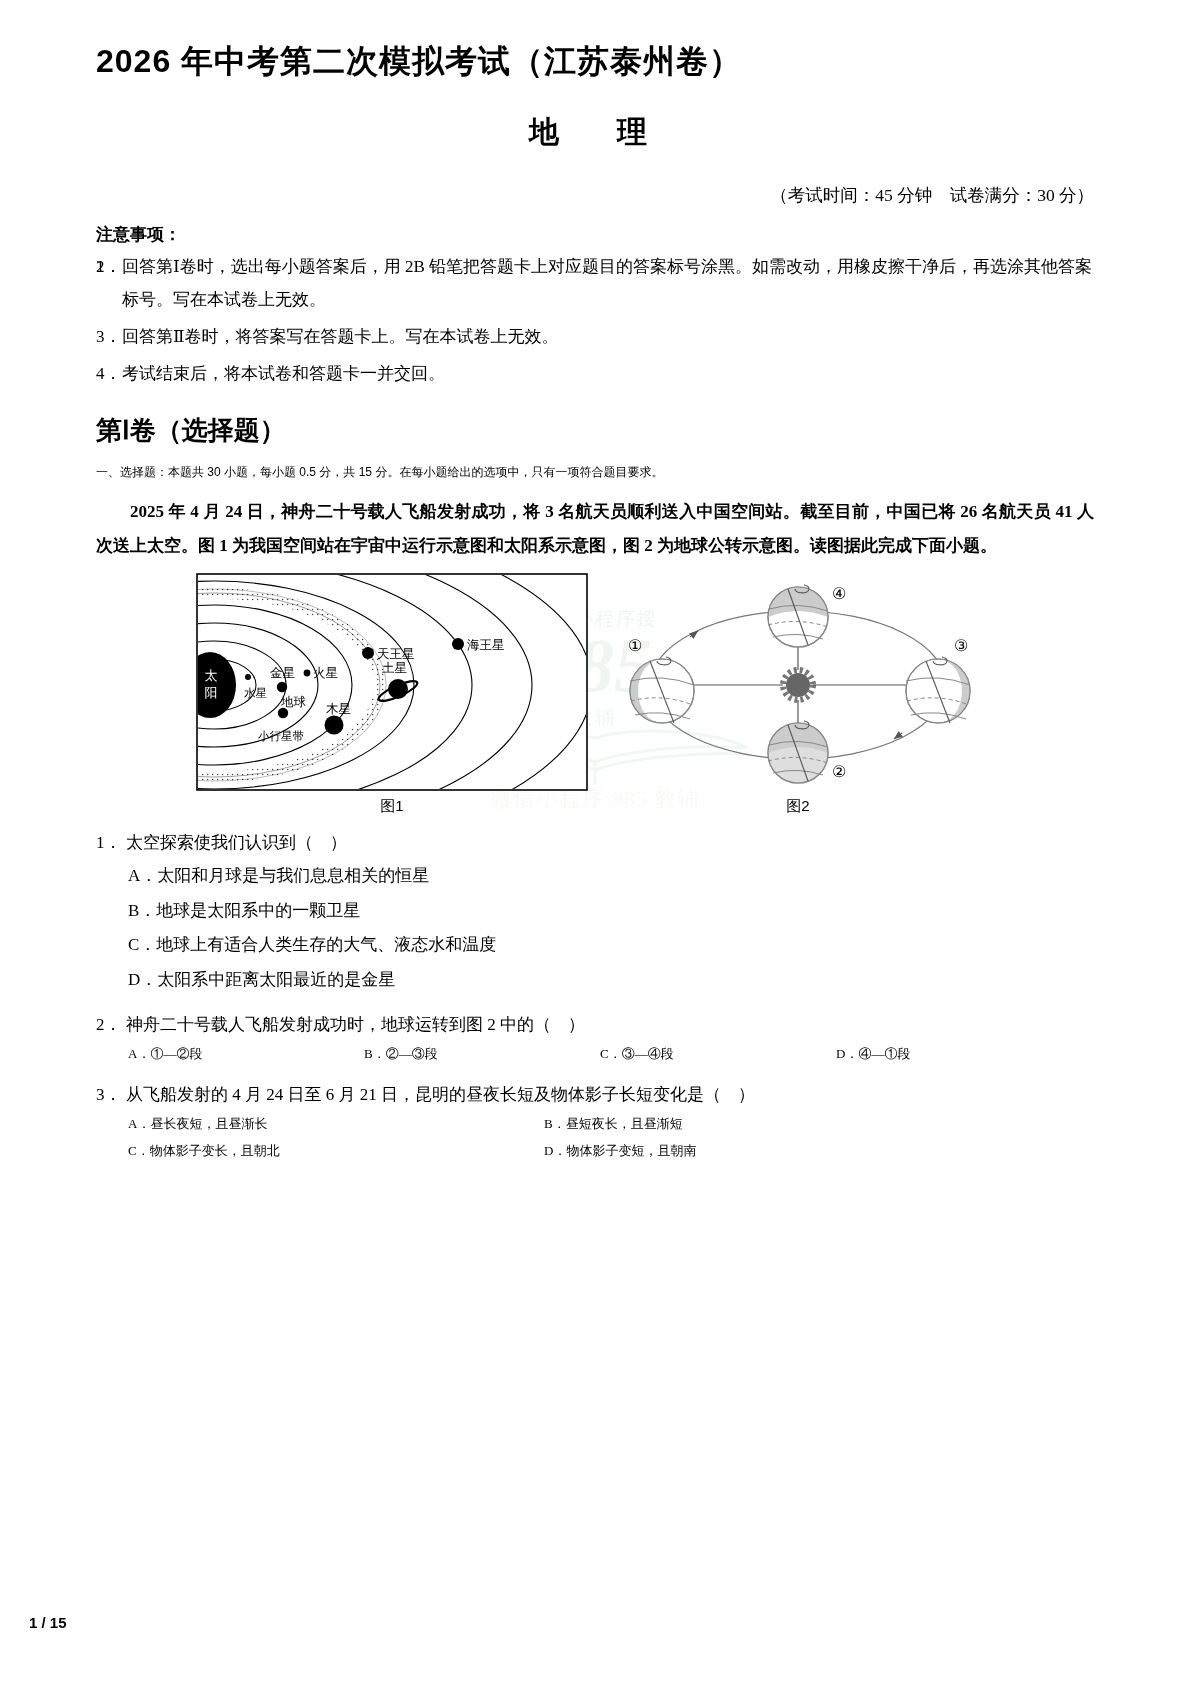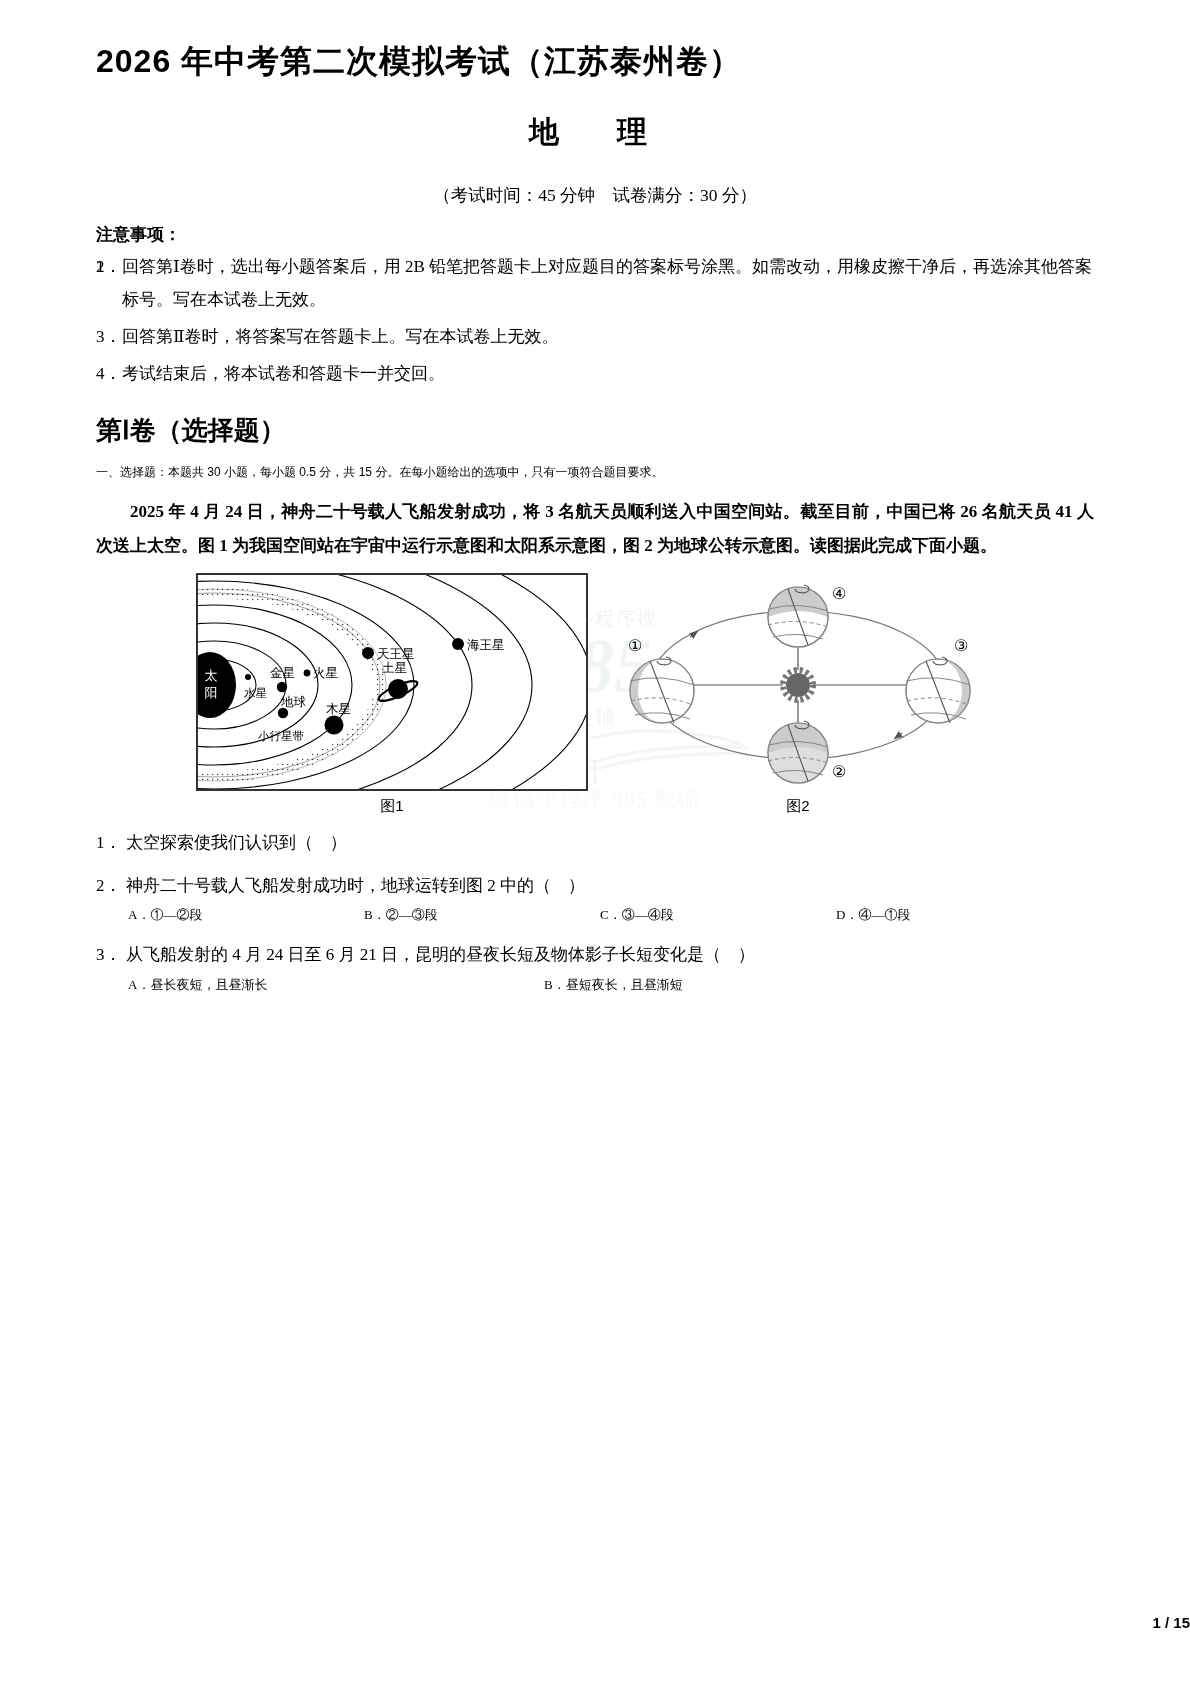--- a/index.html
+++ b/index.html
@@ -90,21 +90,21 @@
   }
   .doc-subject {
     text-align: center;
     font-size: 30px;
     font-weight: bold;
     margin: 28px 0 0 0;
     letter-spacing: 14px;
     font-family: "Liberation Sans", sans-serif;
   }
   .doc-meta {
-    text-align: center;
+    text-align: right;
     font-size: 17.5px;
     margin: 30px 0 0 0;
   }
 
   .notice-title {
     font-size: 17px;
     font-weight: bold;
     margin: 16px 0 0 0;
     font-family: "Liberation Sans", sans-serif;
   }
@@ -191,21 +191,21 @@
   }
   .opts-row .cell { flex: 0 0 auto; }
   .opts-row.four .cell { width: 200px; }
   .opts-row.two .cell { width: 380px; }
 
   .footer {
     position: absolute;
     bottom: 52px;
     left: 0;
     right: 0;
-    text-align: right;
+    text-align: left;
     font-size: 15px;
     font-weight: bold;
     font-family: "Liberation Sans", sans-serif;
     padding-left: 29px;
   }
 </style>
 </head>
 <body>
 
 <div class="page">
@@ -408,37 +408,47 @@
         </svg>
         <div class="fig-caption">图2</div>
       </div>
 
     </div>
 
     <div class="question">
       <span class="qnum">1．</span>
       <span>太空探索使我们认识到（　）</span>
     </div>
+    <div class="opts-stack">
+      <div class="opt-line">A．太阳和月球是与我们息息相关的恒星</div>
+      <div class="opt-line">B．地球是太阳系中的一颗卫星</div>
+      <div class="opt-line">C．地球上有适合人类生存的大气、液态水和温度</div>
+      <div class="opt-line">D．太阳系中距离太阳最近的是金星</div>
+    </div>
 
     <div class="question">
       <span class="qnum">2．</span>
       <span>神舟二十号载人飞船发射成功时，地球运转到图 2 中的（　）</span>
     </div>
     <div class="opts-row four">
       <div class="cell">A．①—②段</div>
       <div class="cell">B．②—③段</div>
       <div class="cell">C．③—④段</div>
       <div class="cell">D．④—①段</div>
     </div>
 
     <div class="question">
       <span class="qnum">3．</span>
       <span>从飞船发射的 4 月 24 日至 6 月 21 日，昆明的昼夜长短及物体影子长短变化是（　）</span>
     </div>
     <div class="opts-row two">
       <div class="cell">A．昼长夜短，且昼渐长</div>
       <div class="cell">B．昼短夜长，且昼渐短</div>
     </div>
+    <div class="opts-row two">
+      <div class="cell">C．物体影子变长，且朝北</div>
+      <div class="cell">D．物体影子变短，且朝南</div>
+    </div>
 
   </div>
 
   <div class="footer">1 / 15</div>
 </div>
 
 </body></html>

